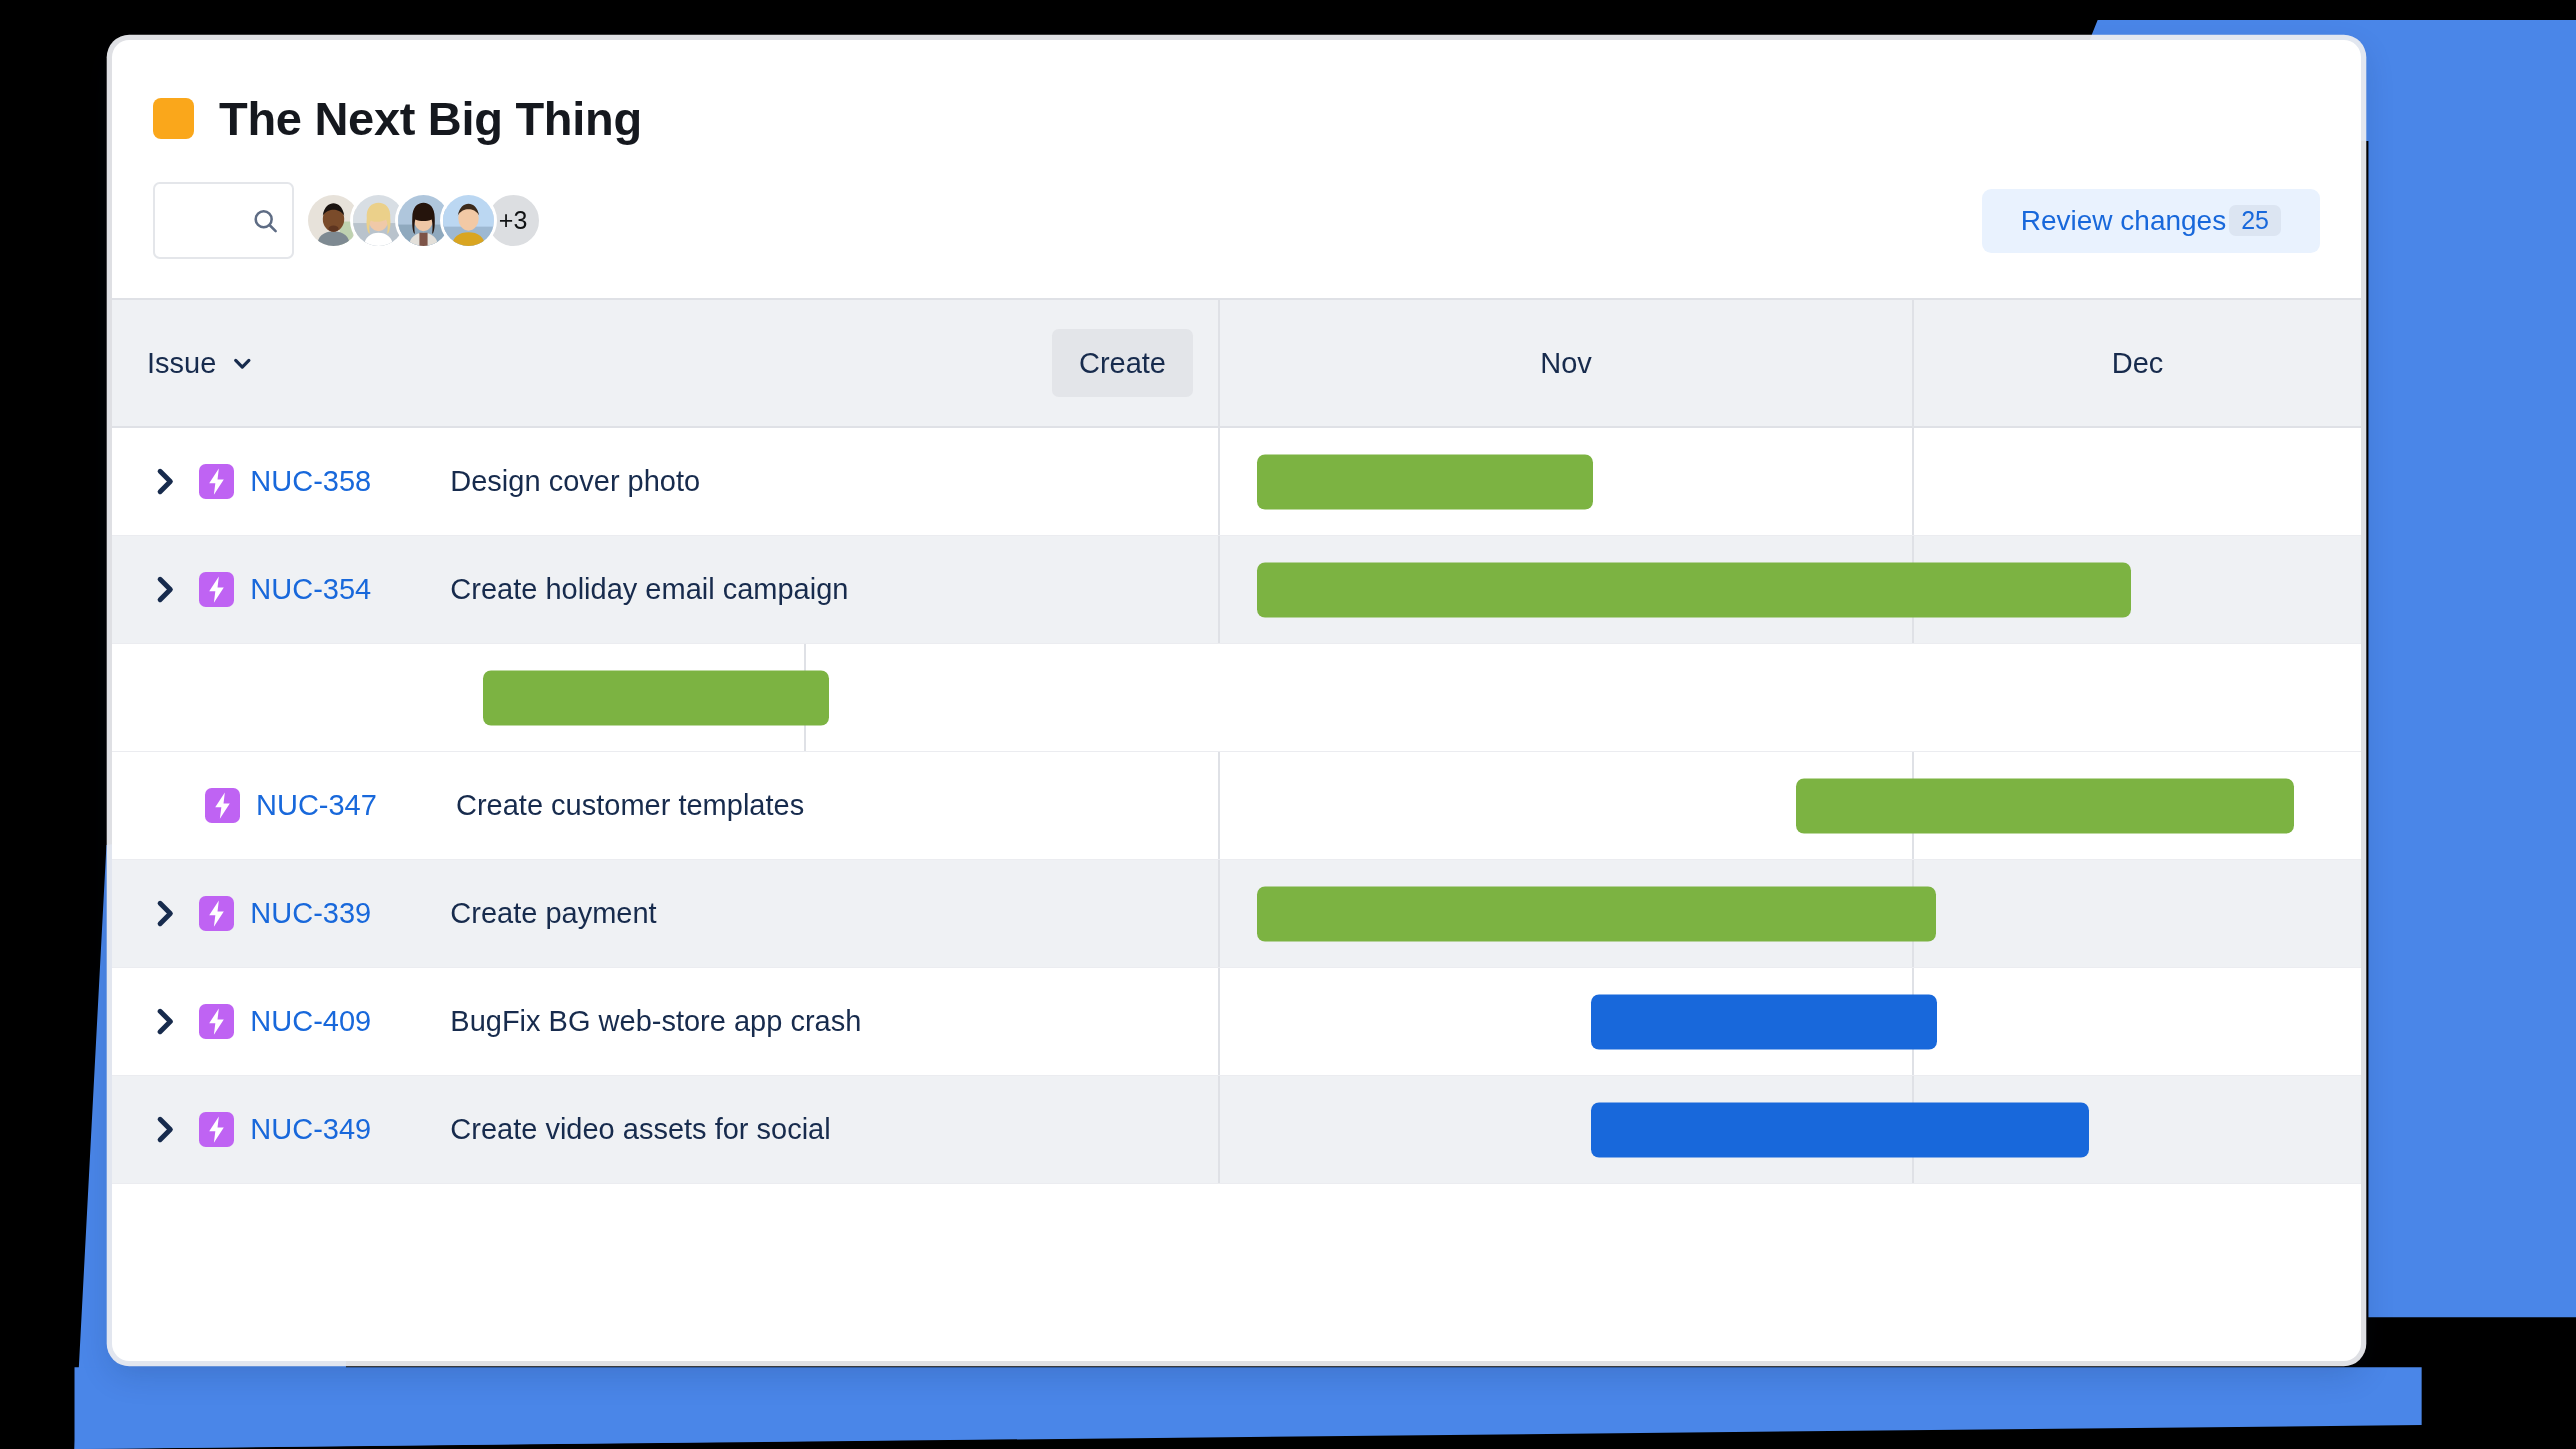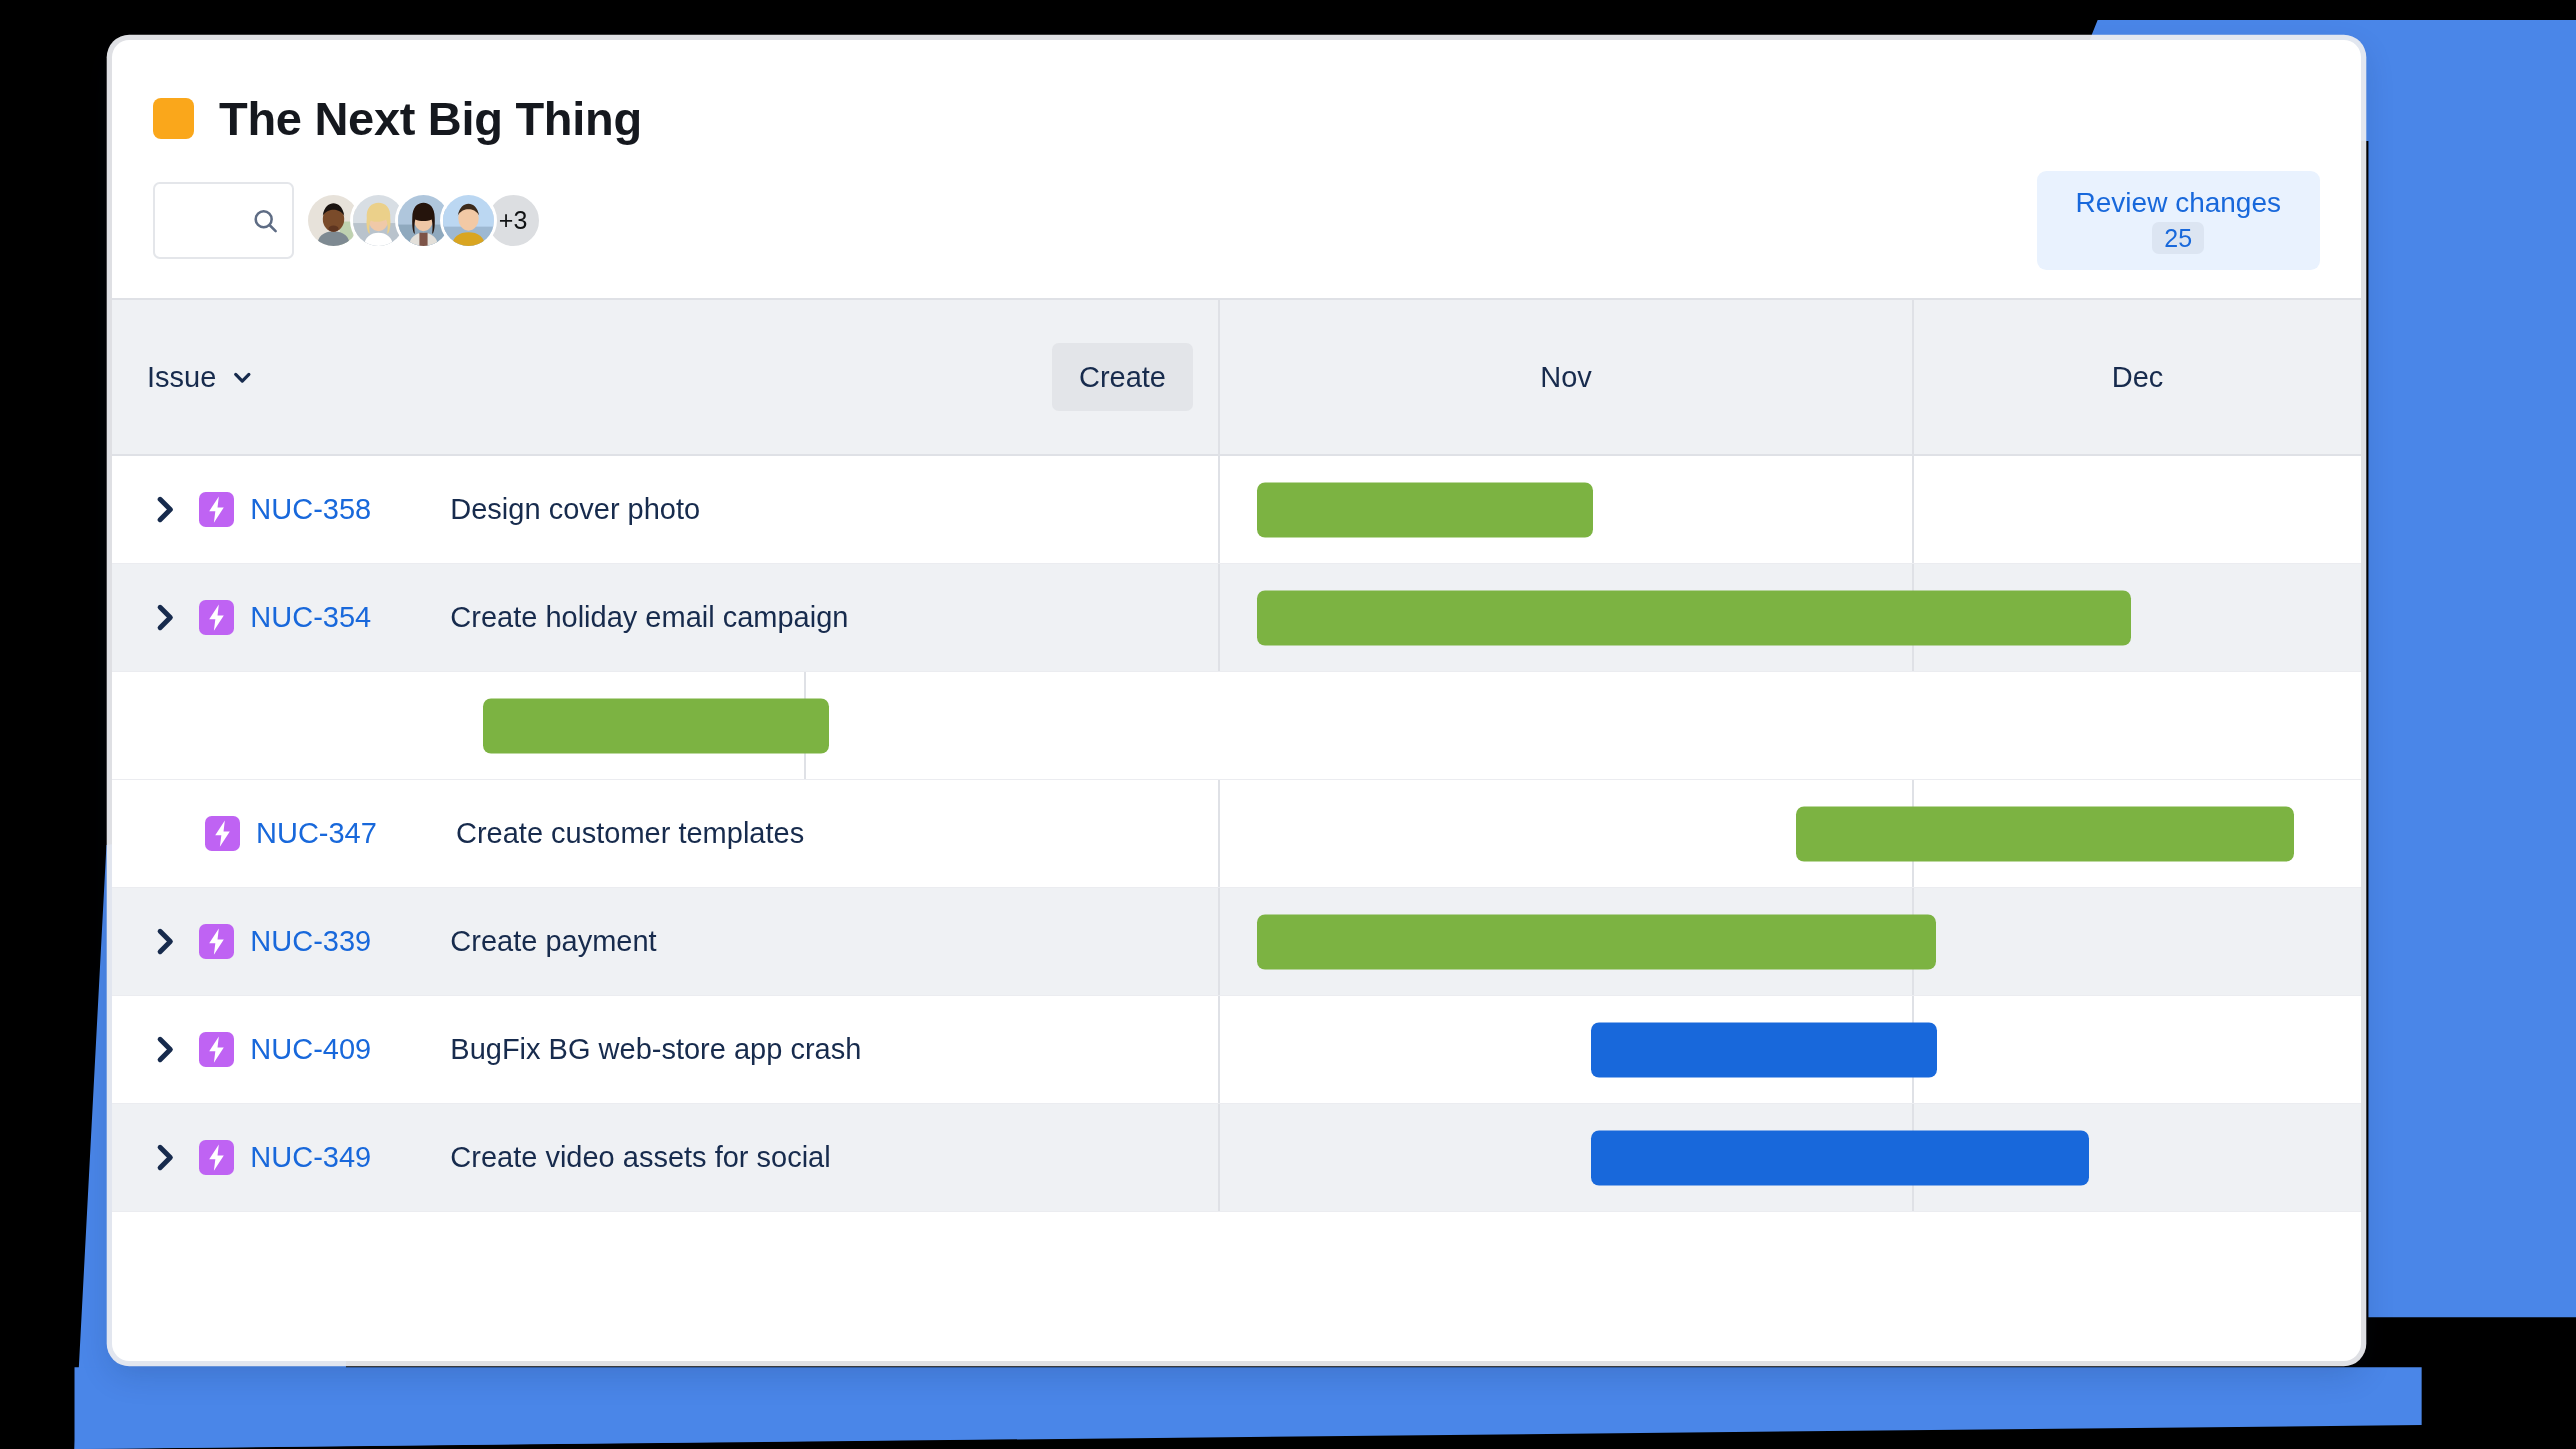--- a/index.html
+++ b/index.html
@@ -140,21 +140,20 @@
   #review-changes-button {
     display: flex;
     align-items: center;
     gap: 3px;
     background: #E9F2FE;
     border: 0;
     border-radius: 9.3px;
     padding: 16px 39px;
     cursor: pointer;
     font-family: "Liberation Sans", sans-serif;
-    flex-direction: column;
   }
   #review-changes-label {
     font-size: 28px;
     color: #1868DB;
     font-weight: 400;
     white-space: nowrap;
   }
   #review-changes-count {
     font-size: 25px;
     color: #1868DB;
@@ -194,21 +193,21 @@
     position: absolute;
     left: 692px;
     top: 0;
     bottom: 0;
     width: 2px;
     background: #DFE1E6;
   }
 
   
   #header-row {
-    height: 156px;
+    height: 128px;
     background: #EFF1F4;
     border-bottom: 2px solid #DFE1E6;
   }
   #header-row .col-issue {
     background: #EFF1F4;
     padding-left: 35px;
     padding-right: 25px;
     justify-content: space-between;
   }
   #issue-col-heading {

